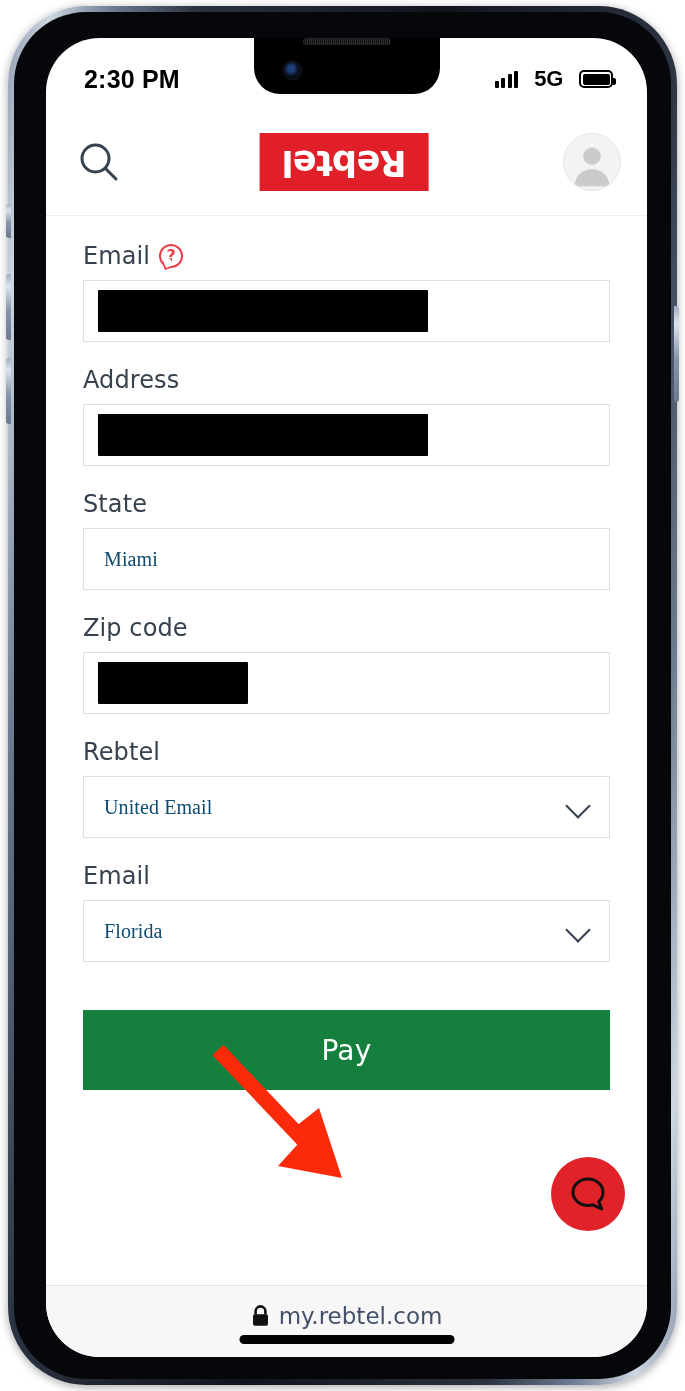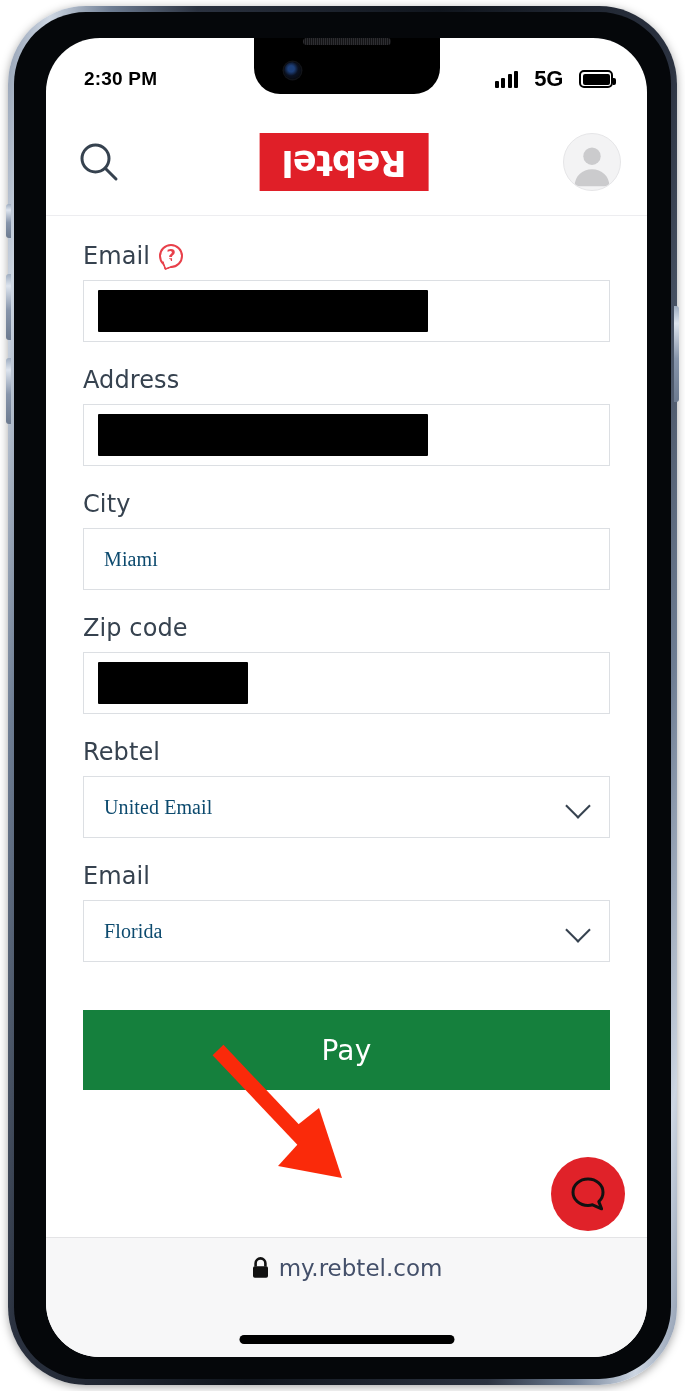--- a/index.html
+++ b/index.html
@@ -102,21 +102,21 @@
     right: 0;
     height: 70px;
     display: flex;
     align-items: center;
     justify-content: space-between;
     padding: 12px 34px 0 38px;
     box-sizing: border-box;
     z-index: 30;
   }
   #status-time {
-    font-size: 19px;
+    font-size: 25px;
     font-weight: bold;
     color: #000;
     letter-spacing: .2px;
   }
   #status-right {
     display: flex;
     align-items: center;
     gap: 16px;
   }
   #signal-bars {
@@ -357,21 +357,21 @@
     pointer-events: none;
     z-index: 20;
   }
 
   
   #browser-bar {
     position: absolute;
     left: 0;
     right: 0;
     bottom: 0;
-    height: 120px;
+    height: 72px;
     background: #f7f7f8;
     border-top: 1px solid #e4e4e6;
     display: flex;
     flex-direction: column;
     align-items: center;
     justify-content: flex-start;
     padding-top: 17px;
     box-sizing: border-box;
     z-index: 28;
   }
@@ -469,21 +469,21 @@
           <div class="field-label-row">
             <span class="field-label">Address</span>
           </div>
           <div class="input-box">
             <div class="redaction" style="width:68%"></div>
           </div>
         </div>
 
         <div class="field-group">
           <div class="field-label-row">
-            <span class="field-label">City</span>
+            <span class="field-label">State</span>
           </div>
           <div class="input-box">
             <span class="input-value">Miami</span>
           </div>
         </div>
 
         <div class="field-group">
           <div class="field-label-row">
             <span class="field-label">Zip code</span>
           </div>

